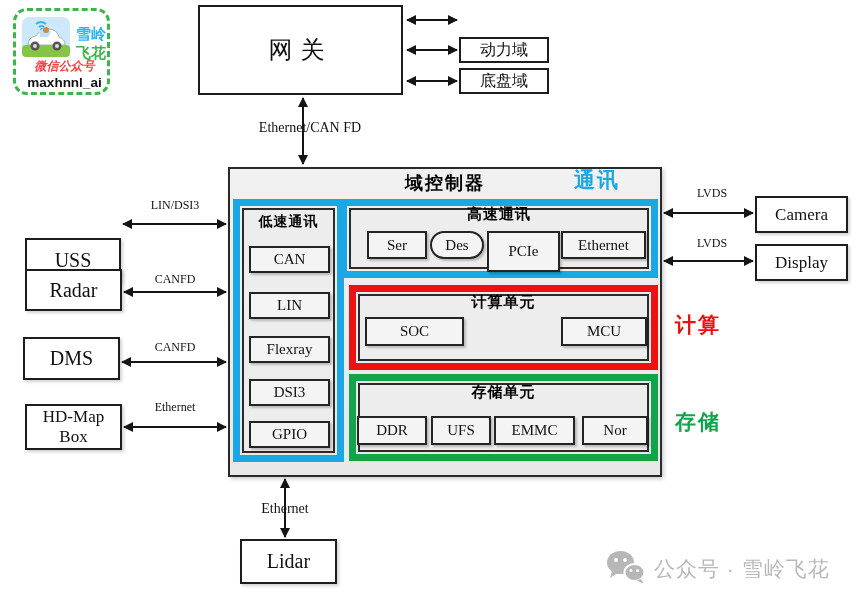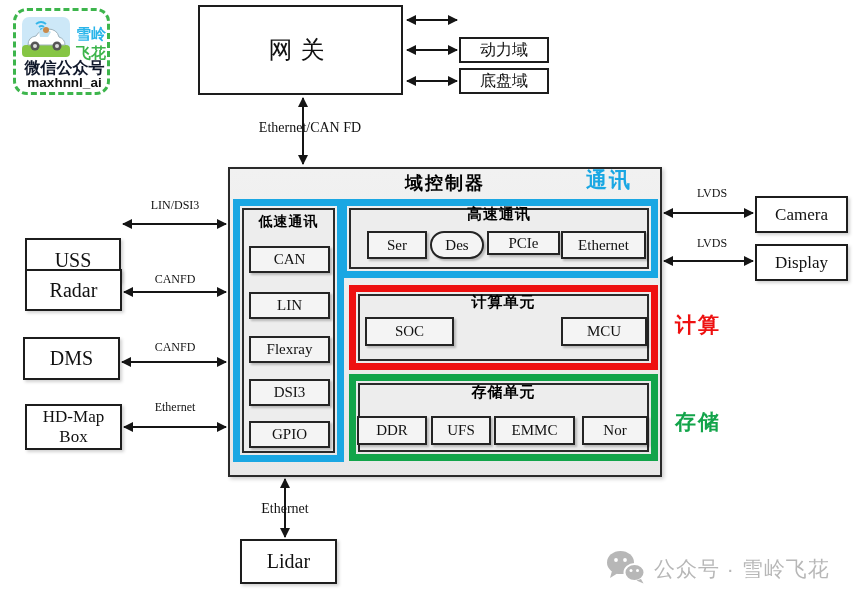--- a/index.html
+++ b/index.html
@@ -63,21 +63,21 @@
   
   #logo {
     position:absolute; left:13px; top:8px; width:97px; height:87px;
     border:3px dashed #3db54c; border-radius:14px; background:#fff;
   }
   #logo .brand { position:absolute; left:56px; top:13px; width:38px; text-align:center;
     font-weight:bold; font-size:15px; line-height:19px; }
   #logo .brand .b1 { color:#29b5ea; }
   #logo .brand .b2 { color:#3db54c; }
   #logo .sub  { position:absolute; left:0; top:47px; width:97px; text-align:center;
-    font-weight:bold; font-size:16px; color:#0f172a; }
+    font-weight:bold; font-size:12px; color:#ef4444;font-style:italic; }
   #logo .acct { position:absolute; left:0; top:64px; width:97px; text-align:center;
     font-weight:bold; font-size:13.5px; color:#111; }
   
   #watermark { position:absolute; left:606px; top:550px; display:flex; align-items:center; gap:8px; }
   #watermark .wm-text { color:#b7b7b7; font-size:21px; letter-spacing:1px; }
   .serif17 { font-size:17px; }
   .serif20 { font-size:20px; }
 </style>
 </head>
 <body>
@@ -116,46 +116,46 @@
 
   <div class="ha" style="left:407px;top:19px;width:50px;"></div>
   <div class="ha" style="left:407px;top:49px;width:50px;"></div>
   <div class="ha" style="left:407px;top:80px;width:50px;"></div>
 
   <div class="va" style="left:302px;top:98px;height:66px;"></div>
   <div class="bus-label" style="left:240px;top:120px;width:140px;font-size:14px;">Ethernet/CAN FD</div>
 
   <div id="controller"></div>
   <div id="controller-title">域控制器</div>
-  <div class="side-tag" style="left:586px;top:166px;color:#1aa7e3;">通讯</div>
+  <div class="side-tag" style="left:574px;top:166px;color:#1aa7e3;">通讯</div>
 
   <div class="section sec-blue" style="left:233px;top:199px;width:111px;height:263px;">
     <div class="inner"></div>
   </div>
   <div class="sec-title" style="left:239px;top:213px;width:99px;font-size:14px;">低速通讯</div>
   <div class="chip" style="left:249px;top:246px;width:81px;height:27px;">CAN</div>
   <div class="chip" style="left:249px;top:292px;width:81px;height:27px;">LIN</div>
   <div class="chip" style="left:249px;top:336px;width:81px;height:27px;">Flexray</div>
   <div class="chip" style="left:249px;top:379px;width:81px;height:27px;">DSI3</div>
   <div class="chip" style="left:249px;top:421px;width:81px;height:27px;">GPIO</div>
 
   <div class="section sec-blue" style="left:340px;top:199px;width:318px;height:79px;">
     <div class="inner"></div>
   </div>
   <div class="sec-title" style="left:344px;top:205px;width:310px;">高速通讯</div>
   <div class="chip" style="left:367px;top:231px;width:60px;height:28px;">Ser</div>
   <div class="chip" style="left:430px;top:231px;width:54px;height:28px;border-radius:14px;">Des</div>
-  <div class="chip" style="left:487px;top:231px;width:73px;height:24px;">PCIe</div>
+  <div class="chip" style="left:487px;top:231px;width:73px;height:41px;">PCIe</div>
   <div class="chip" style="left:561px;top:231px;width:85px;height:28px;">Ethernet</div>
 
   <div class="section sec-red" style="left:349px;top:285px;width:309px;height:85px;">
     <div class="inner"></div>
   </div>
   <div class="sec-title" style="left:353px;top:293px;width:301px;">计算单元</div>
-  <div class="chip" style="left:365px;top:317px;width:89px;height:29px;">SOC</div>
+  <div class="chip" style="left:365px;top:317px;width:99px;height:29px;">SOC</div>
   <div class="chip" style="left:561px;top:317px;width:86px;height:29px;">MCU</div>
   <div class="side-tag" style="left:675px;top:311px;color:#ee1111;">计算</div>
 
   <div class="section sec-green" style="left:349px;top:374px;width:309px;height:87px;">
     <div class="inner"></div>
   </div>
   <div class="sec-title" style="left:353px;top:383px;width:301px;">存储单元</div>
   <div class="chip" style="left:357px;top:416px;width:70px;height:29px;">DDR</div>
   <div class="chip" style="left:431px;top:416px;width:60px;height:29px;">UFS</div>
   <div class="chip" style="left:494px;top:416px;width:81px;height:29px;">EMMC</div>

